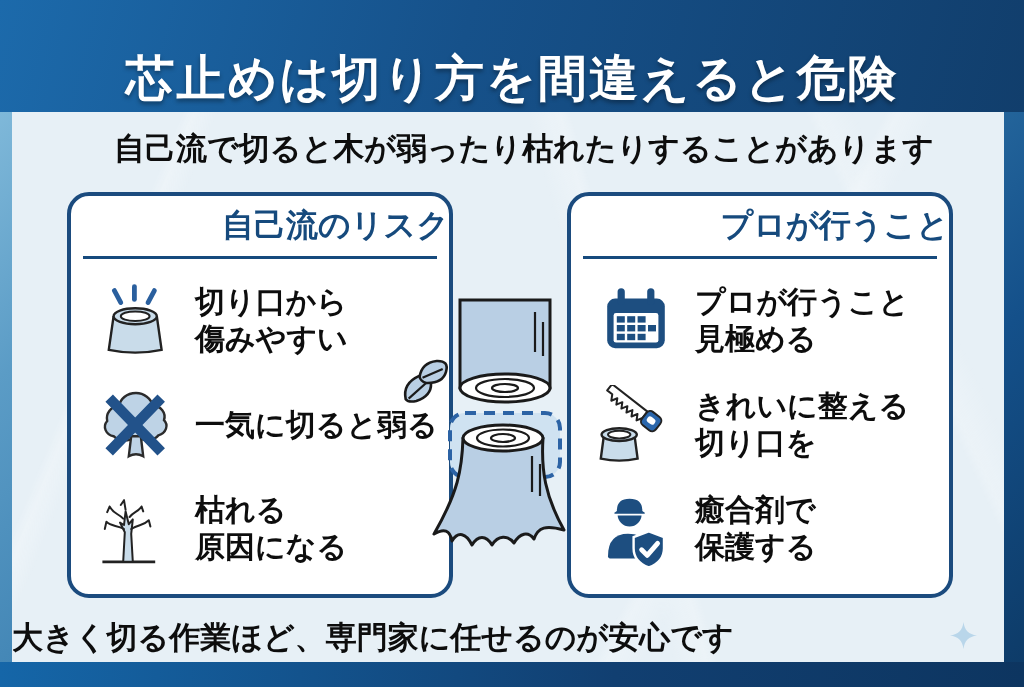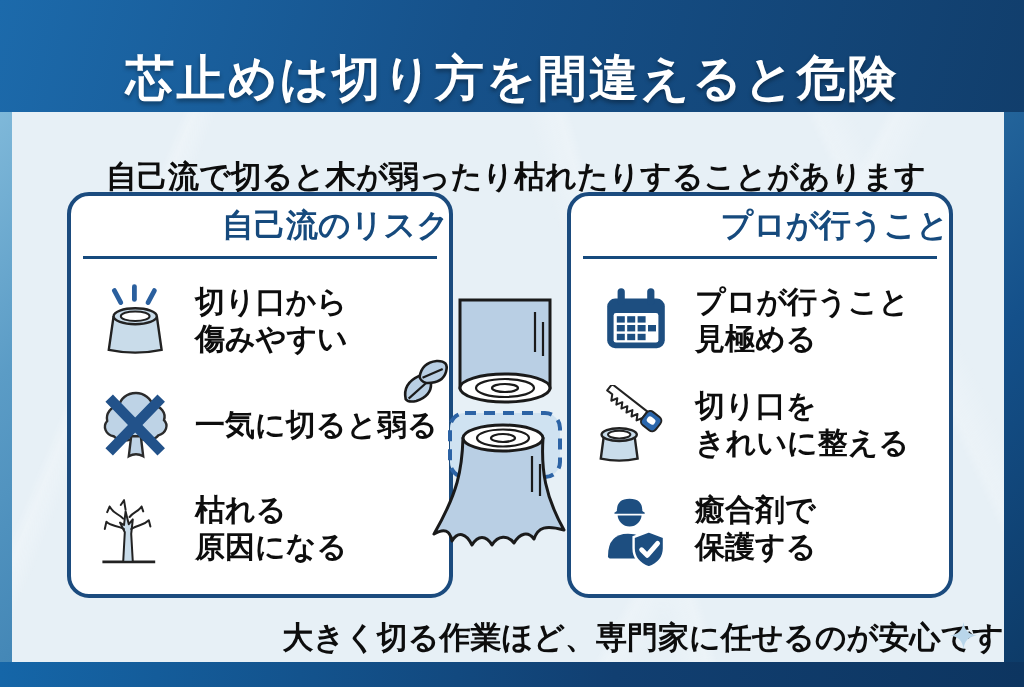--- a/index.html
+++ b/index.html
@@ -15,23 +15,23 @@
   
   .content{position:absolute;left:12px;top:112px;width:992px;height:550px;background:#e7f0f6;}
   .content::before{content:"";position:absolute;inset:0;pointer-events:none;opacity:.5;
     background:
       linear-gradient(112deg,transparent 14%,rgba(255,255,255,.5) 15%,transparent 17%),
       linear-gradient(255deg,transparent 38%,rgba(255,255,255,.45) 39%,transparent 42%),
       linear-gradient(118deg,transparent 68%,rgba(255,255,255,.45) 69%,transparent 72%),
       linear-gradient(65deg,transparent 84%,rgba(255,255,255,.4) 85%,transparent 88%);}
   .bottom-band{position:absolute;left:0;bottom:0;width:1024px;height:25px;
     background:linear-gradient(90deg,#1566a8 0%,#113f71 60%,#0d3560 100%);}
-  .intro{position:absolute;left:8px;top:16px;width:100%;text-align:center;
-    font-size:31px;font-weight:bold;color:#0d0d0d;white-space:nowrap;margin-top:28px;}
-  .outro{position:absolute;left:0;top:505px;width:100%;text-align:right;
+  .intro{position:absolute;left:16px;top:16px;width:100%;text-align:center;
+    font-size:31px;font-weight:bold;color:#0d0d0d;white-space:nowrap;}
+  .outro{position:absolute;left:0;top:505px;width:100%;text-align:left;
     font-size:31px;font-weight:bold;color:#0d0d0d;white-space:nowrap;}
   
   .panel{position:absolute;top:80px;width:386px;height:406px;background:#ffffff;
     border:4px solid #1b4b7e;border-radius:22px;box-sizing:border-box;}
   .panel.left{left:55px;}
   .panel.right{left:555px;}
   .panel-title{margin-top:8px;text-align:right;font-size:32px;font-weight:bold;color:#164a7d;}
   .panel-divider{margin:8px 12px 0 12px;border-bottom:3px solid #164a7d;}
   .items{display:flex;flex-direction:column;height:312px;padding:10px 8px 10px 24px;box-sizing:content-box;}
   .item{flex:1;display:flex;align-items:center;gap:18px;}
@@ -149,22 +149,22 @@
               <ellipse cx="29" cy="62" rx="22" ry="8" fill="#c9dcea" stroke="#222" stroke-width="3"></ellipse>
               <ellipse cx="29" cy="62" rx="14" ry="4.8" fill="#ffffff" stroke="#222" stroke-width="2.5"></ellipse>
               <g transform="rotate(38 38 28)">
                 <path d="M6 16 H62 V26 l-4 7 -4 -7 -4 7 -4 -7 -4 7 -4 -7 -4 7 -4 -7 -4 7 -4 -7 -4 7 -4 -7 H6 Z" fill="#ffffff" stroke="#222" stroke-width="2.5" stroke-linejoin="round"></path>
                 <rect x="62" y="12" width="22" height="21" rx="6" fill="#2a66ac" stroke="#222" stroke-width="2.5"></rect>
                 <rect x="67" y="18" width="11" height="8" rx="3.5" fill="#ffffff"></rect>
               </g>
             </svg>
           </span>
           <div class="item-text">
+            <span>きれいに整える</span>
             <span>切り口を</span>
-            <span>きれいに整える</span>
           </div>
         </div>
 
         <div class="item">
           <span class="icon-box">
             <svg width="80" height="80" viewBox="0 0 100 100" aria-hidden="true">
               <circle cx="42" cy="32" r="15" fill="#1d4e80"></circle>
               <path d="M25 27 Q25 11 42 11 Q59 11 59 27 L62 29 Q63 32 59 32 L25 32 Q21 32 22 29 Z" fill="#1d4e80" stroke="#ffffff" stroke-width="2.2"></path>
               <path d="M15 84 Q15 56 40 56 Q57 56 64 67 L64 84 Q64 87 60 87 L19 87 Q15 87 15 84 Z" fill="#1d4e80"></path>
               <path d="M66 53 L85 60 V74 Q85 91 66 98 Q47 91 47 74 V60 Z" fill="#1d4e80" stroke="#ffffff" stroke-width="3"></path>

